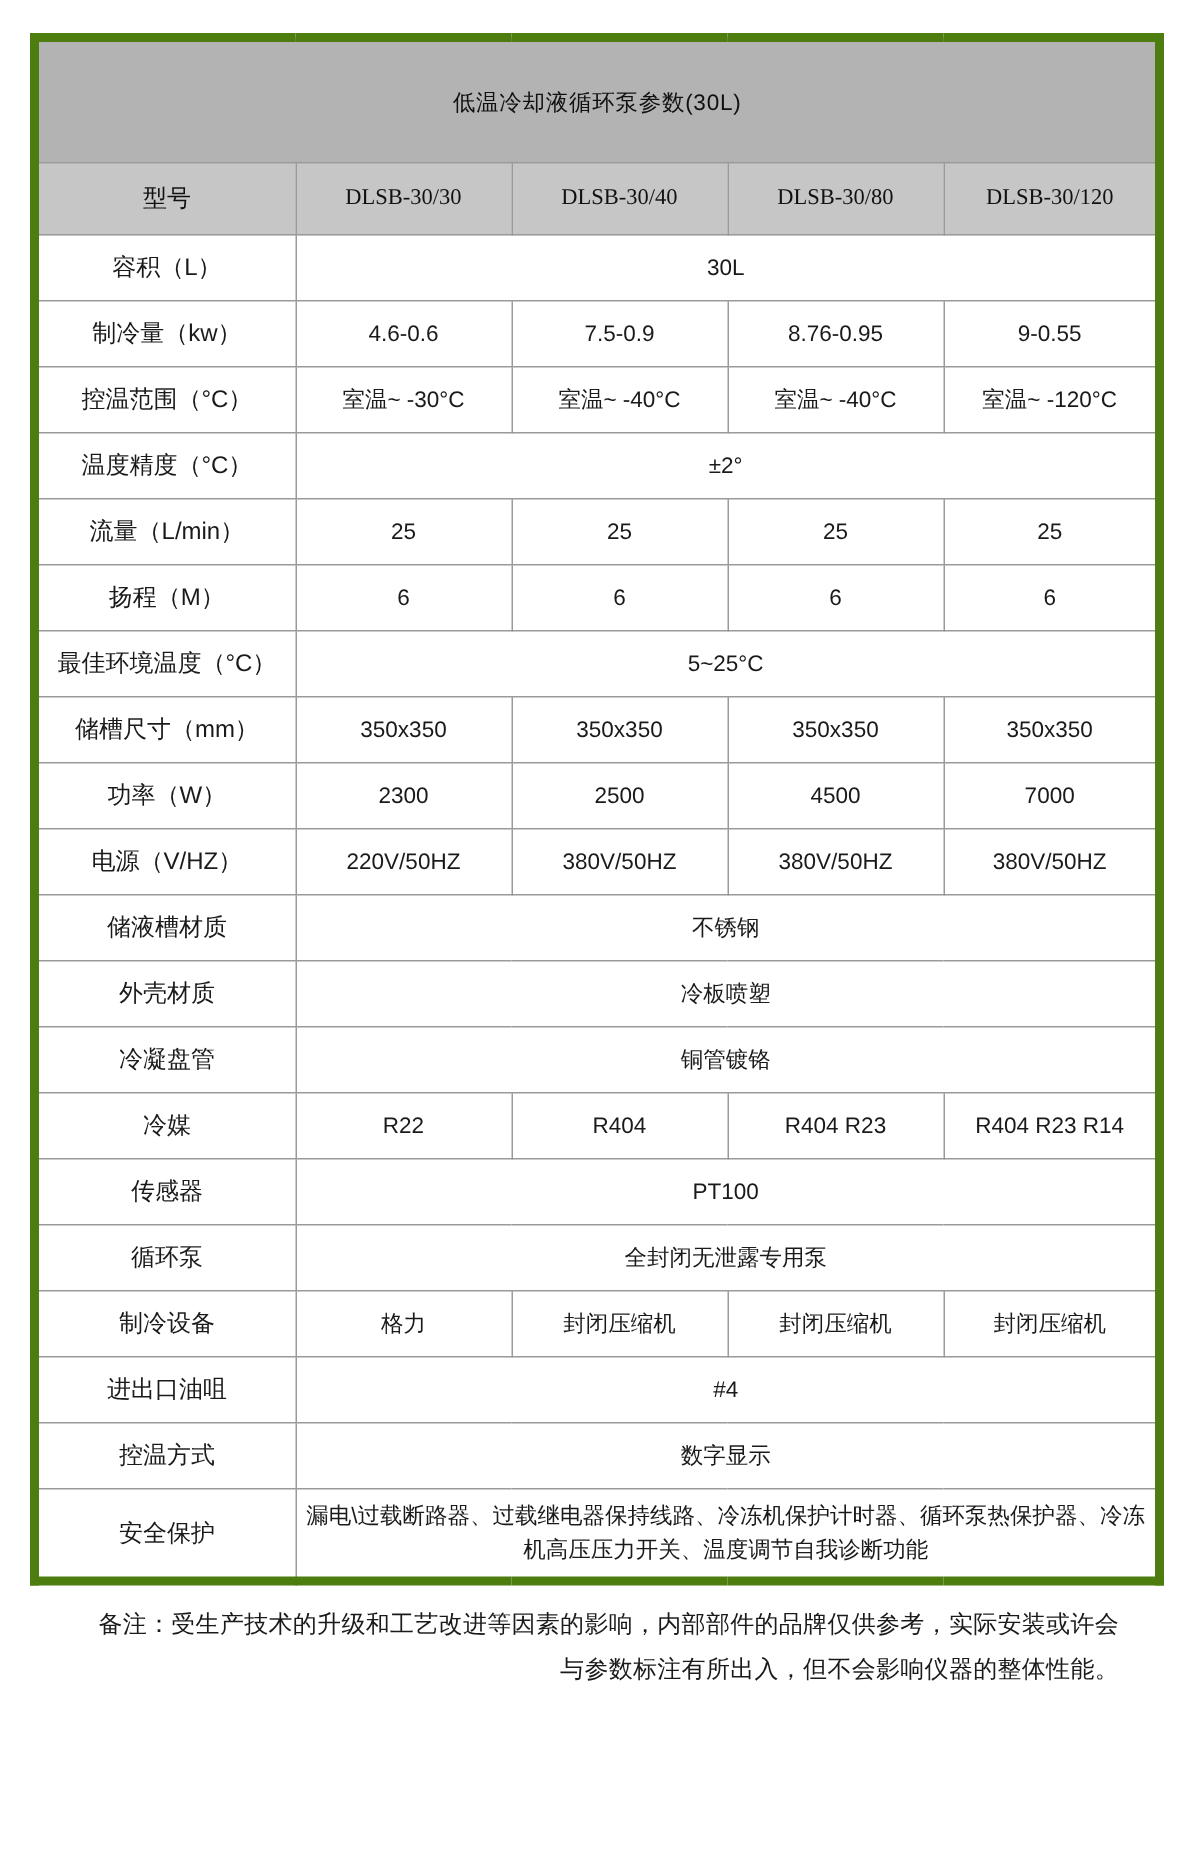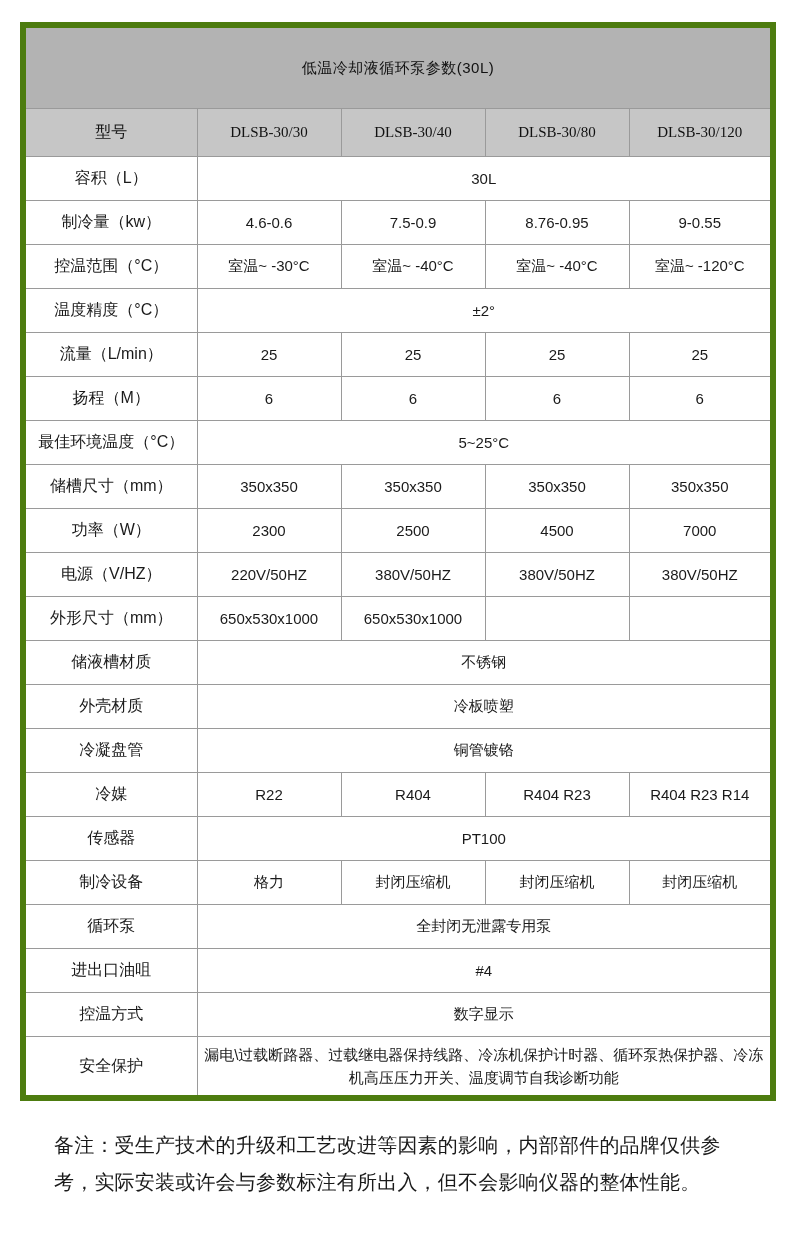--- a/index.html
+++ b/index.html
@@ -70,26 +70,27 @@
     font-size: 13.5px;
     line-height: 1.55;
     padding: 6px 10px;
   }
   col.c0 { width: 174px; }
   col.c1 { width: 144px; }
   col.c2 { width: 144px; }
   col.c3 { width: 144px; }
   col.c4 { width: 144px; }
   .note {
-    margin-top: 26px;
+    margin-top: 12px;
     padding: 0 24px 0 34px;
-    font-size: 20px;
+    font-size: 16px;
     line-height: 1.85;
     color: #1a1a1a;
     letter-spacing: 0.2px;
+    text-align: right;
   }
   .empty-cell { background: #ffffff; }
 </style>
 </head>
 <body>
 
 <div class="page">
   <table class="spec">
     <colgroup>
       <col class="c0">
@@ -174,27 +175,20 @@
       </tr>
 
       <tr class="row">
         <td class="label">电源（V/HZ）</td>
         <td>220V/50HZ</td>
         <td>380V/50HZ</td>
         <td>380V/50HZ</td>
         <td>380V/50HZ</td>
       </tr>
 
-      <tr class="row">
-        <td class="label">外形尺寸（mm）</td>
-        <td>650x530x1000</td>
-        <td>650x530x1000</td>
-        <td class="empty-cell"></td>
-        <td class="empty-cell"></td>
-      </tr>
 
       <tr class="row">
         <td class="label">储液槽材质</td>
         <td colspan="4">不锈钢</td>
       </tr>
 
       <tr class="row">
         <td class="label">外壳材质</td>
         <td colspan="4">冷板喷塑</td>
       </tr>
@@ -211,33 +205,33 @@
         <td>R404 R23</td>
         <td>R404 R23 R14</td>
       </tr>
 
       <tr class="row">
         <td class="label">传感器</td>
         <td colspan="4">PT100</td>
       </tr>
 
       <tr class="row">
+        <td class="label">循环泵</td>
+        <td colspan="4">全封闭无泄露专用泵</td>
+      </tr>
+
+      <tr class="row">
         <td class="label">制冷设备</td>
         <td>格力</td>
         <td>封闭压缩机</td>
         <td>封闭压缩机</td>
         <td>封闭压缩机</td>
       </tr>
 
       <tr class="row">
-        <td class="label">循环泵</td>
-        <td colspan="4">全封闭无泄露专用泵</td>
-      </tr>
-
-      <tr class="row">
         <td class="label">进出口油咀</td>
         <td colspan="4">#4</td>
       </tr>
 
       <tr class="row">
         <td class="label">控温方式</td>
         <td colspan="4">数字显示</td>
       </tr>
 
       <tr class="row tall">

